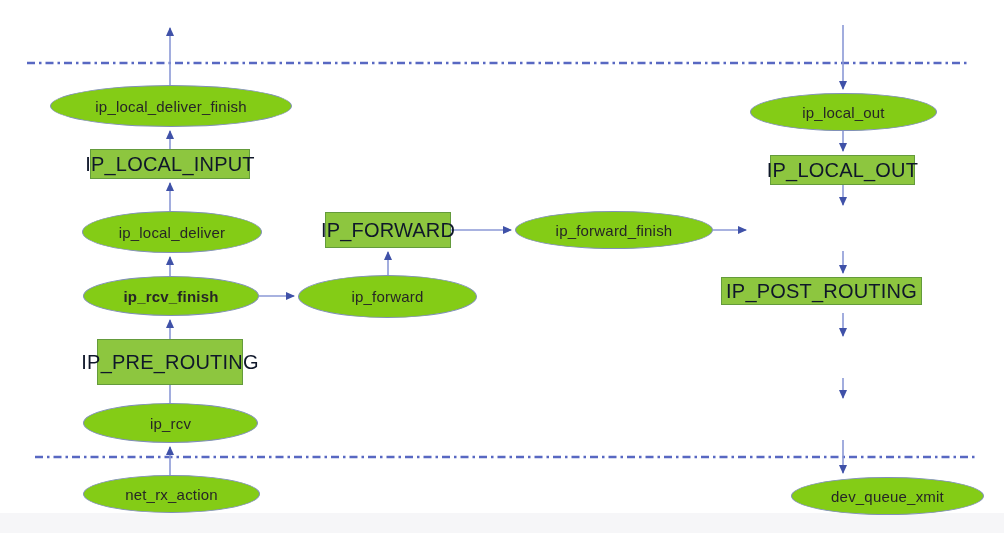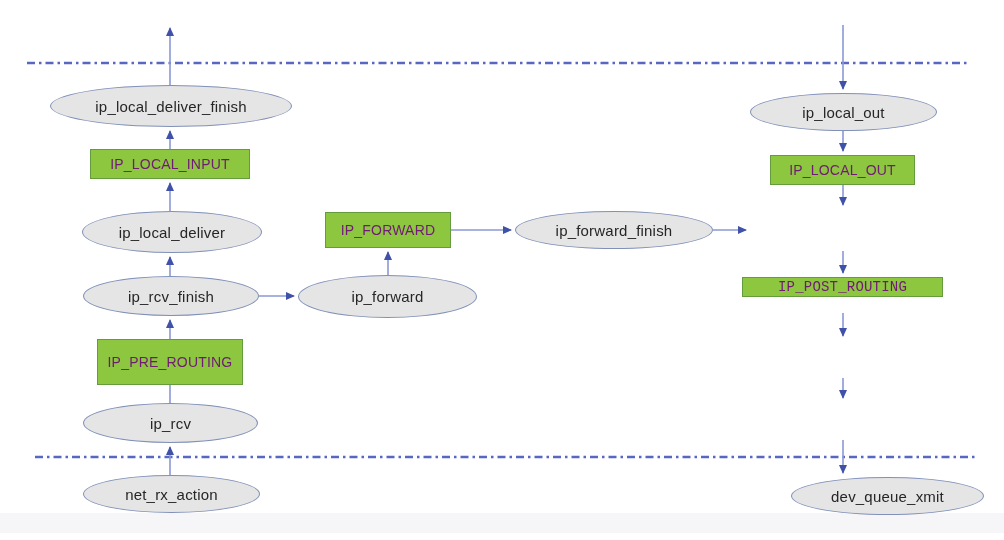--- a/index.html
+++ b/index.html
@@ -21,30 +21,30 @@
     display: flex;
     align-items: center;
     justify-content: center;
     box-sizing: border-box;
     font-size: 15px;
     color: #262626;
     letter-spacing: 0.2px;
     white-space: nowrap;
   }
   .ellipse {
-    background: #e5e5e5;
+    background: #84cc16;
     border: 1.6px solid #8090b8;
     border-radius: 50%;
     text-align: center;
   }
   .hook {
     background: #8dc63f;
     border: 1.6px solid #649b3c;
-    color: #701a75;
-    font-size: 14px;
+    color: #0f172a;
+    font-size: 20px;
   }
   .footer-band {
     position: absolute;
     left: 0;
     top: 513px;
     width: 1004px;
     height: 20px;
     background: #f6f6f8;
   }
 </style>
@@ -86,38 +86,38 @@
     <line x1="843" y1="378" x2="843" y2="398" stroke="#8b99d6" stroke-width="1.6" marker-end="url(#arrow)"></line>
     <line x1="843" y1="440" x2="843" y2="473" stroke="#8b99d6" stroke-width="1.6" marker-end="url(#arrow)"></line>
   </svg>
 
   <div class="node ellipse" style="left:50px;  top:85px;  width:242px; height:42px;">ip_local_deliver_finish</div>
 
   <div class="node hook" style="left:90px; top:149px; width:160px; height:30px;">IP_LOCAL_INPUT</div>
 
   <div class="node ellipse" style="left:82px;  top:211px; width:180px; height:42px;">ip_local_deliver</div>
 
-  <div class="node ellipse" style="left:83px;  top:276px; width:176px; height:40px;">ip_rcv_finish</div>
+  <div class="node ellipse" style="left:83px;  top:276px; width:176px; height:40px;font-weight:bold;">ip_rcv_finish</div>
 
   <div class="node hook" style="left:97px; top:339px; width:146px; height:46px;">IP_PRE_ROUTING</div>
 
   <div class="node ellipse" style="left:83px;  top:403px; width:175px; height:40px;">ip_rcv</div>
 
   <div class="node ellipse" style="left:83px;  top:475px; width:177px; height:38px;">net_rx_action</div>
 
   <div class="node hook" style="left:325px; top:212px; width:126px; height:36px;">IP_FORWARD</div>
 
   <div class="node ellipse" style="left:298px; top:275px; width:179px; height:43px;">ip_forward</div>
 
   <div class="node ellipse" style="left:515px; top:211px; width:198px; height:38px;">ip_forward_finish</div>
 
   <div class="node ellipse" style="left:750px; top:93px;  width:187px; height:38px;">ip_local_out</div>
 
   <div class="node hook" style="left:770px; top:155px; width:145px; height:30px;">IP_LOCAL_OUT</div>
 
 
-  <div class="node hook" style="left:742px; top:277px; width:201px; height:20px;font-family:Liberation Mono, monospace;">IP_POST_ROUTING</div>
+  <div class="node hook" style="left:721px; top:277px; width:201px; height:28px;">IP_POST_ROUTING</div>
 
 
 
   <div class="node ellipse" style="left:791px; top:477px; width:193px; height:38px;">dev_queue_xmit</div>
 
 </div>
 
 </body></html>

